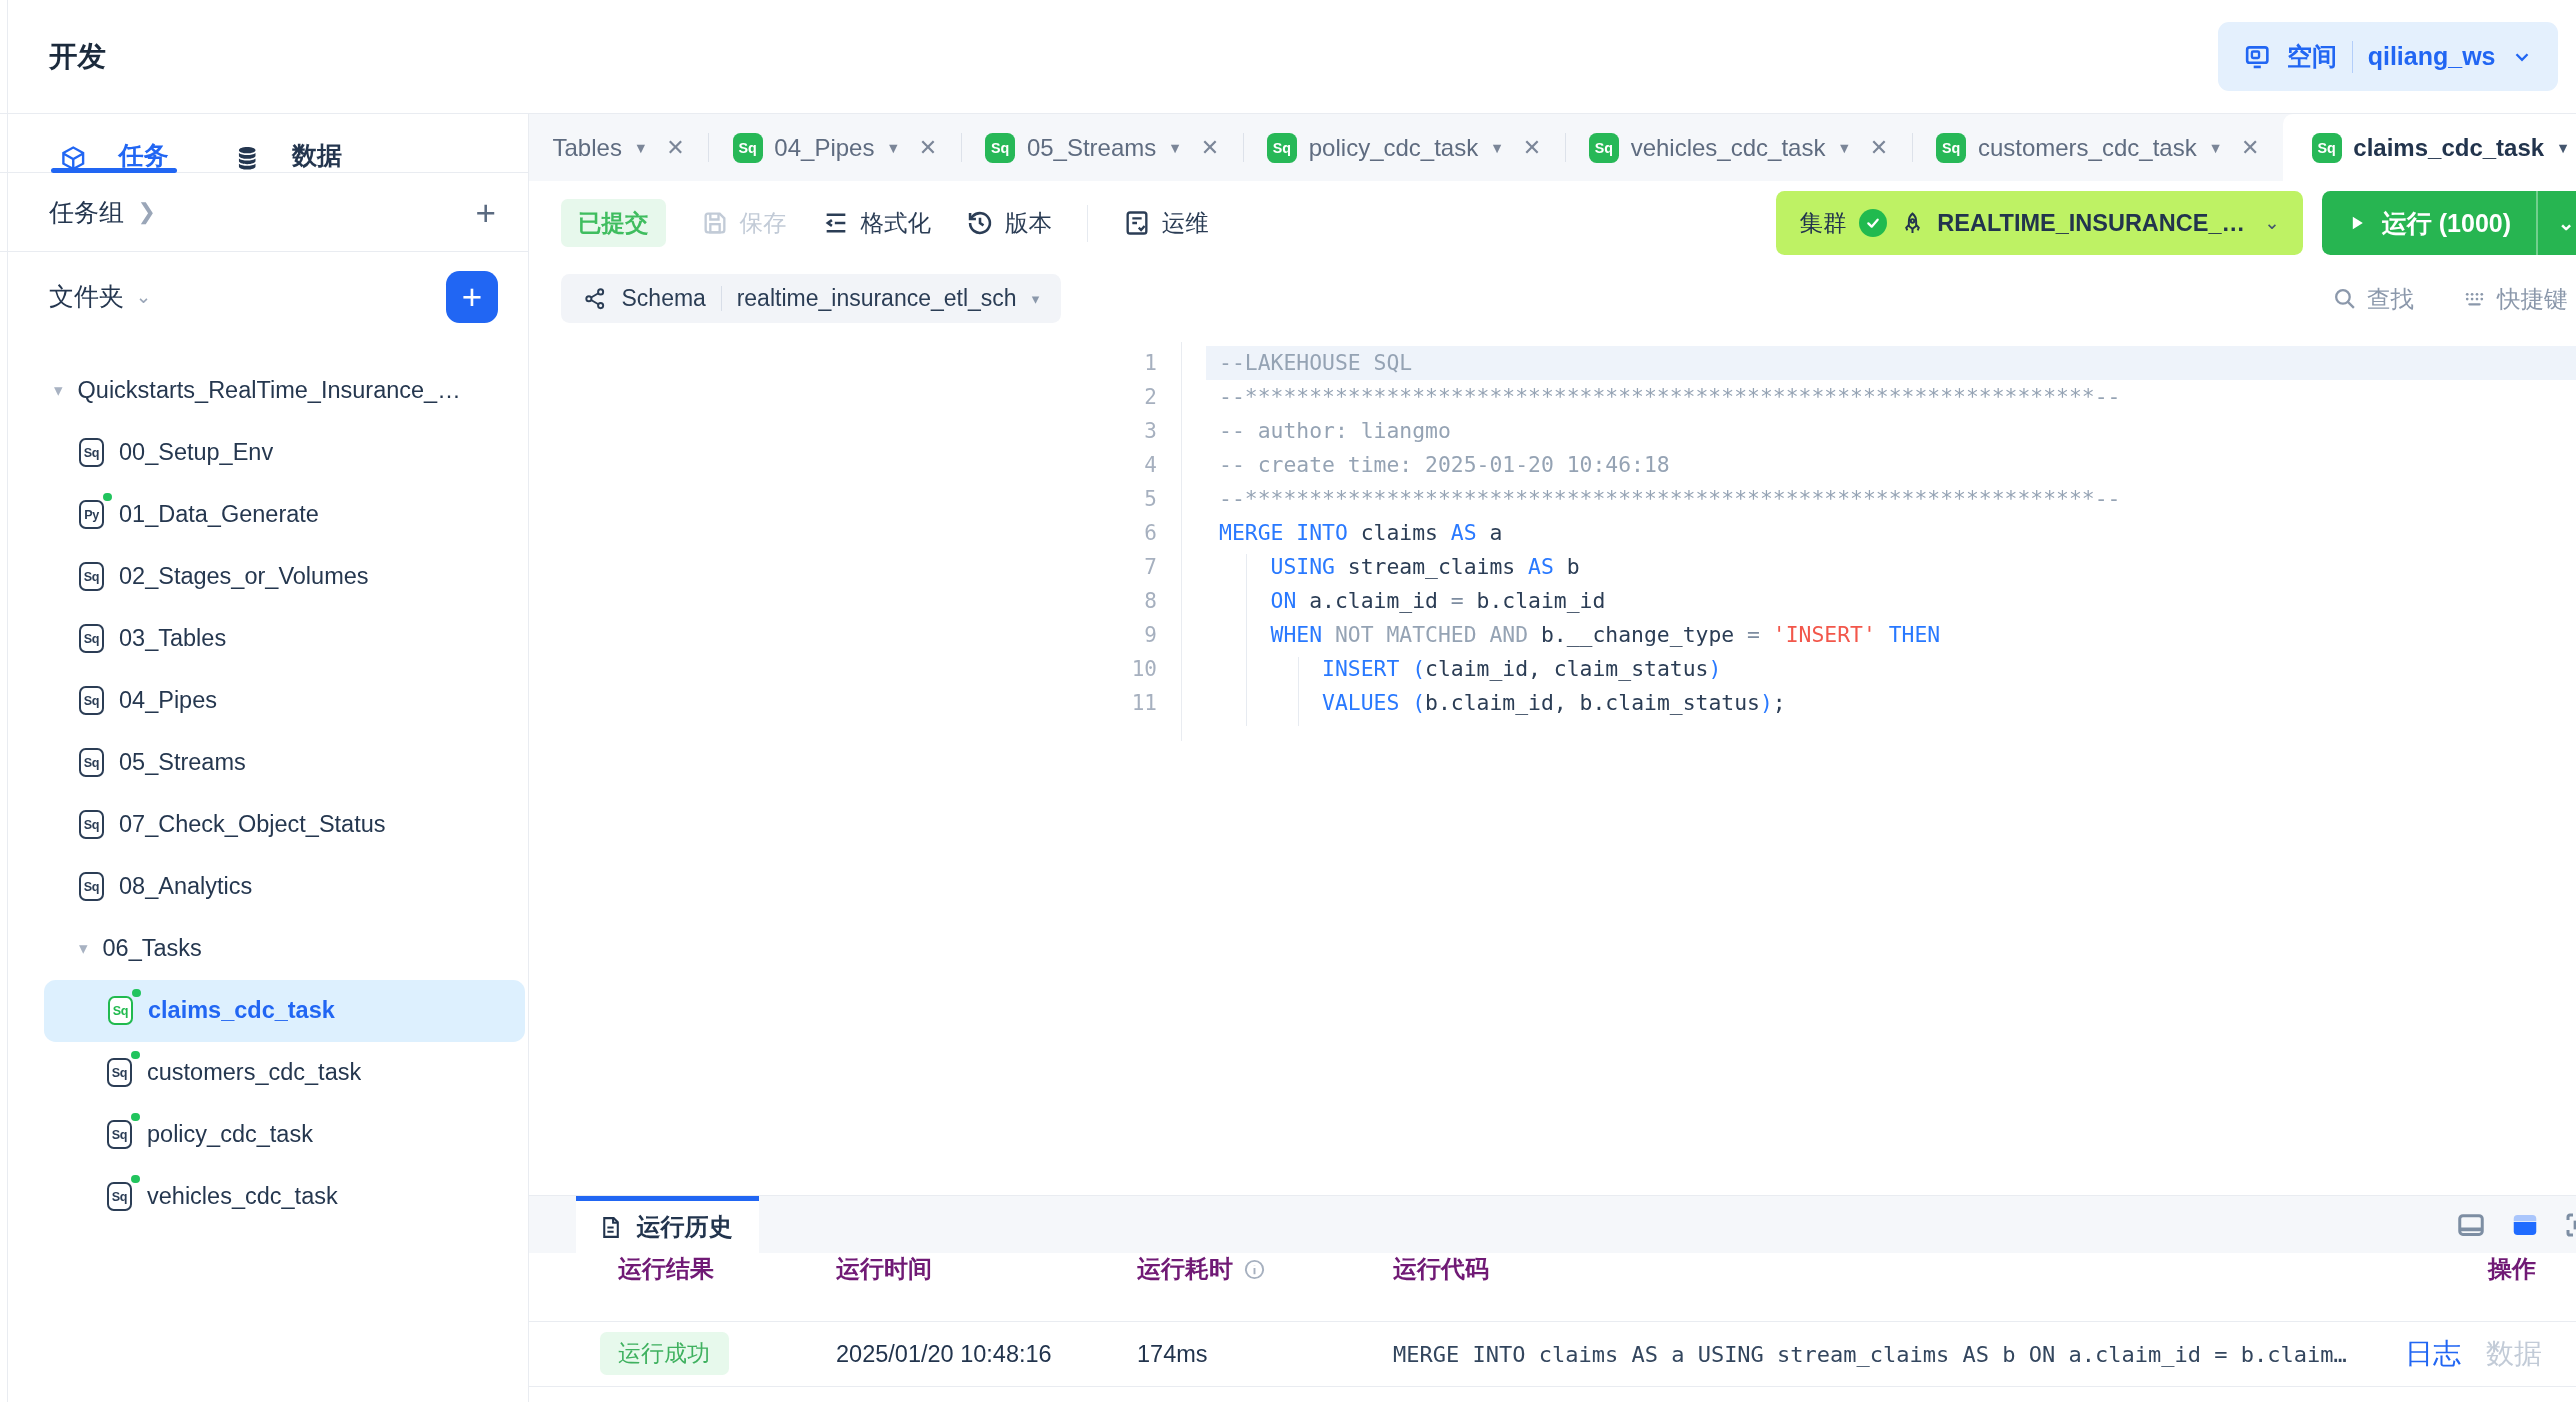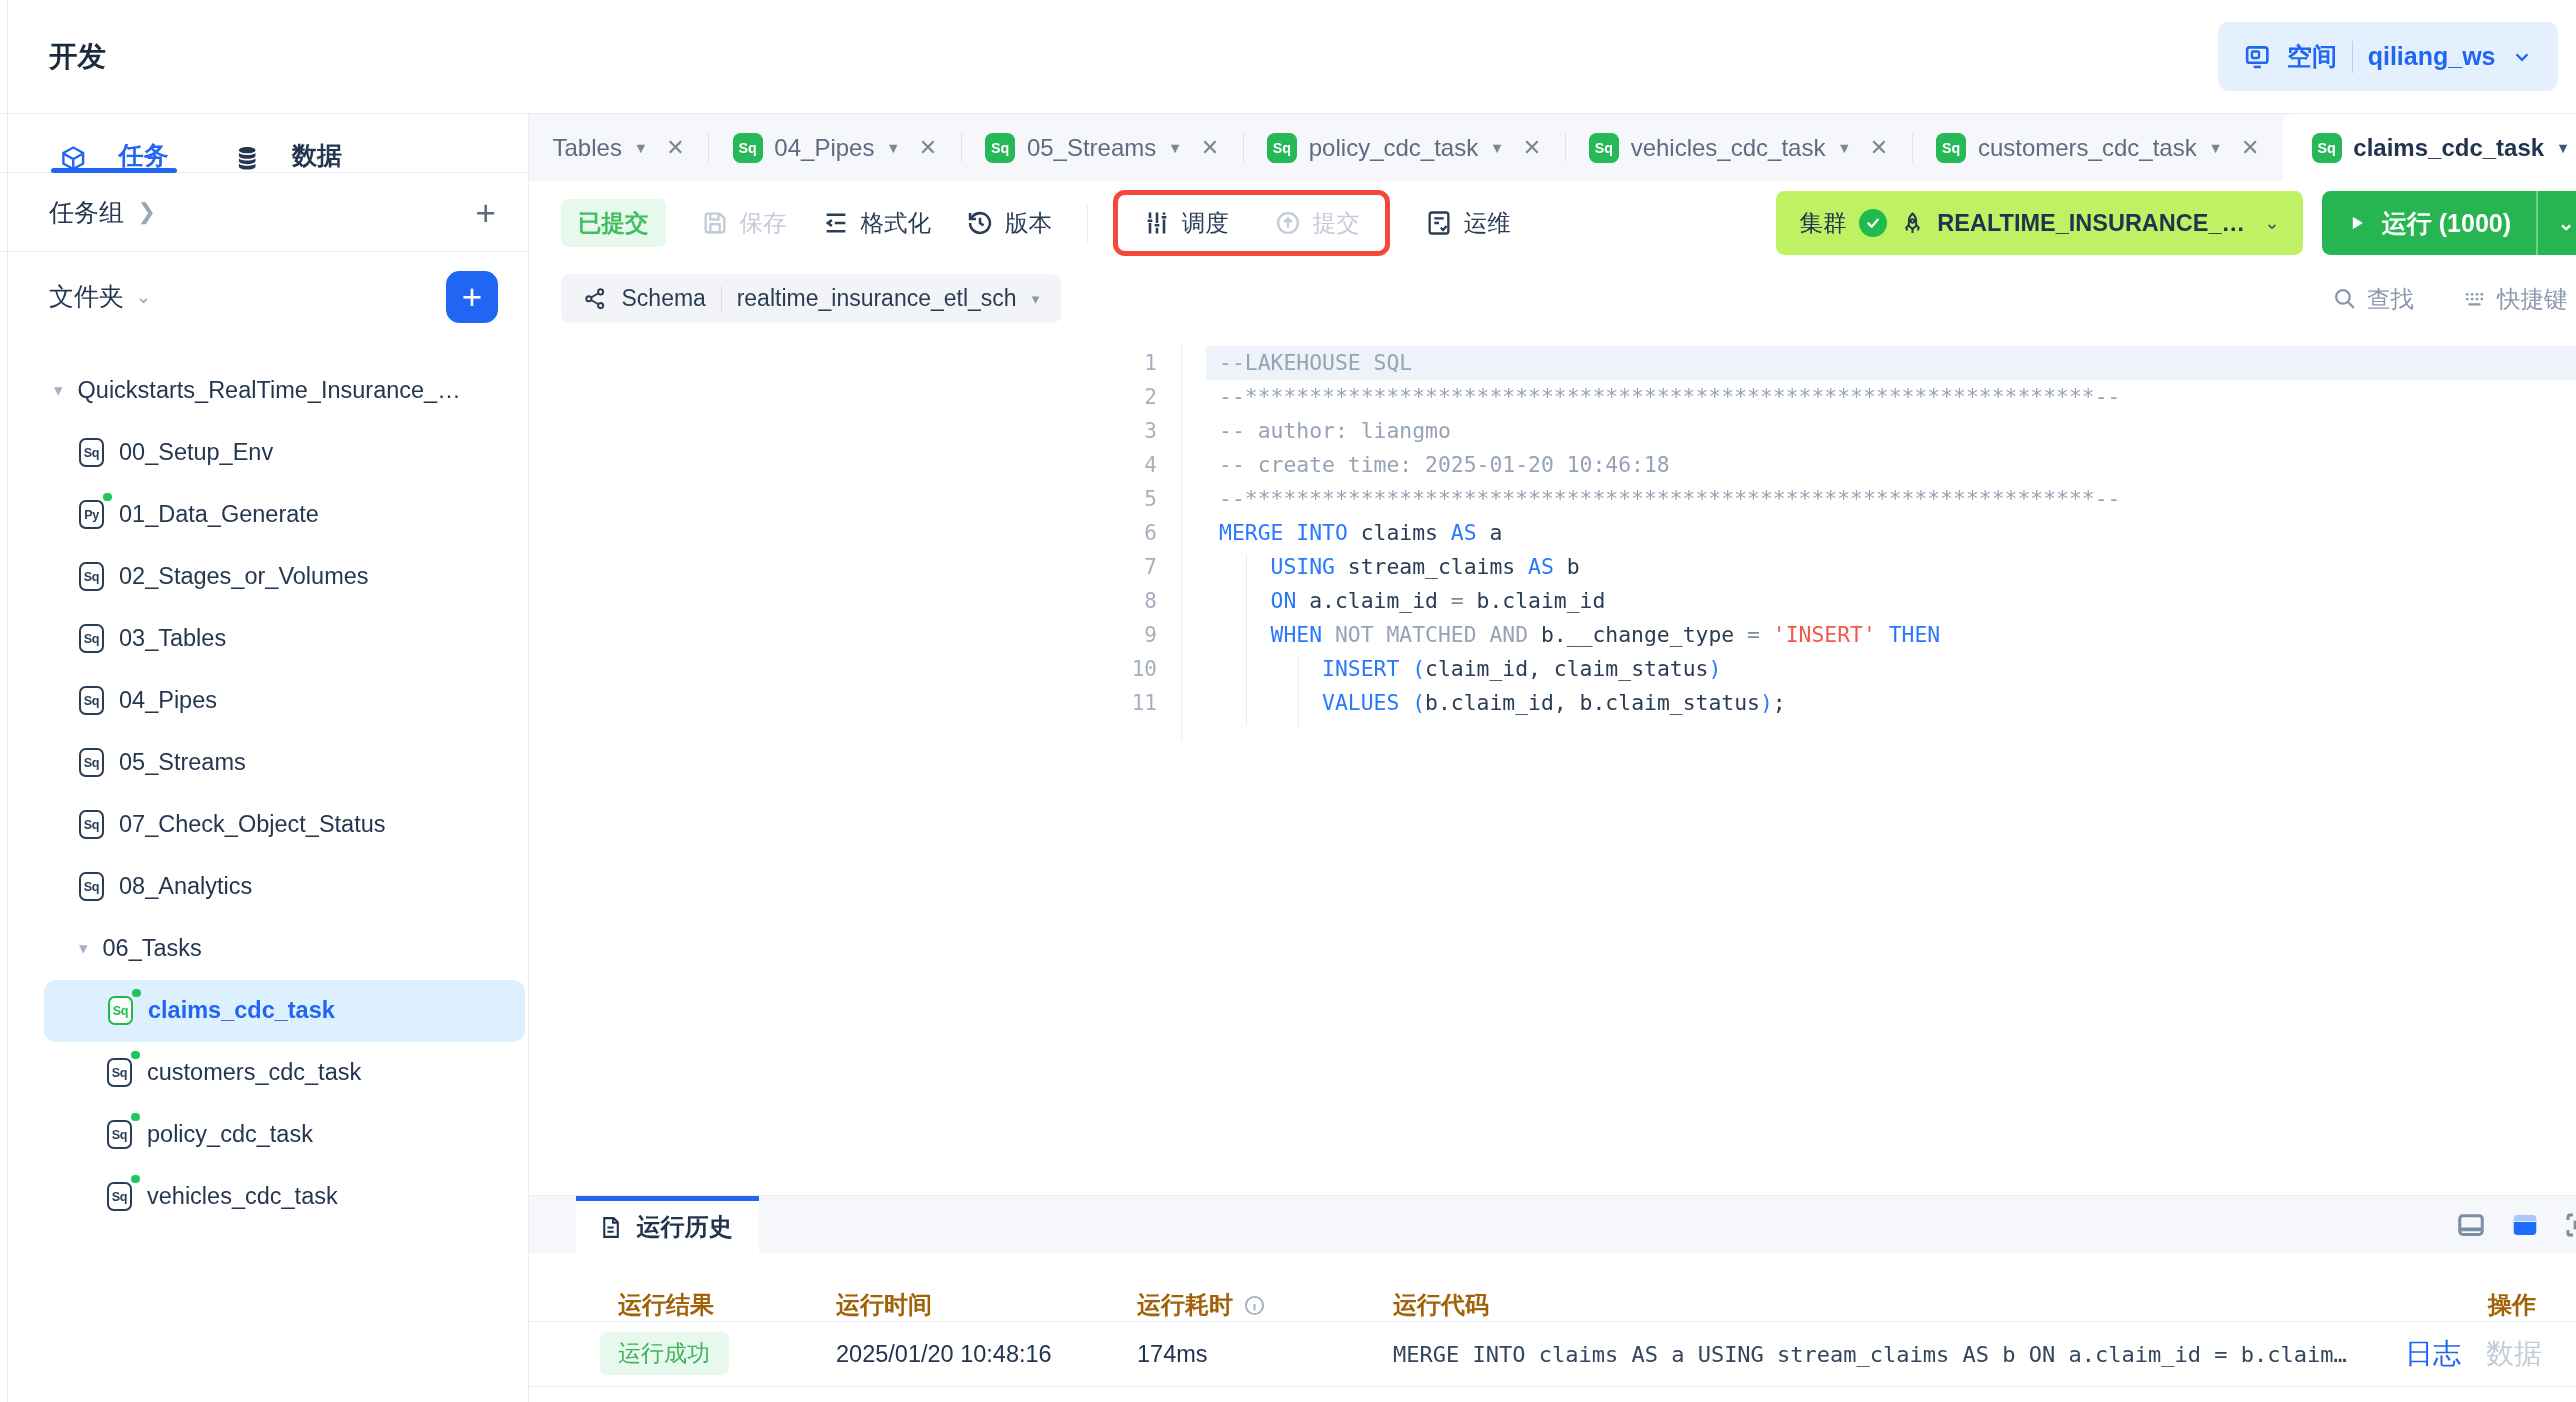--- a/index.html
+++ b/index.html
@@ -114,21 +114,21 @@
   .tk-kw { color:#2979ff; } .tk-cm { color:#95a3b4; } .tk-id { color:#2b3d55; }
   .tk-k2 { color:#95a3b4; } .tk-op { color:#7d8ca0; } .tk-st { color:#f2574b; } .tk-pn { color:#2979ff; }
 
   
   .bottompanel { height:207px; border-top:0.8px solid var(--border); display:flex; flex-direction:column; background:#fff; }
   .ptabs { height:57px; background:var(--strip); display:flex; align-items:stretch; padding-left:47px; overflow:hidden; }
   .ptab { background:#fff; border-top:5px solid var(--blue); display:flex; align-items:center; gap:13.4px; padding:0 27px 0 22px; font-size:24px; font-weight:600; color:#22344d; cursor:pointer; }
   .ptab svg { width:25px; height:25px; }
   .pticons { margin-left:auto; display:flex; align-items:center; gap:23.5px; margin-right:-17px; }
   .pticons svg { width:30px; height:30px; cursor:pointer; }
-  .hhead { height:69px; display:flex; align-items:flex-end; border-bottom:0.8px solid var(--border); font-size:24px; font-weight:700; color:#a16207; padding-left:89px; }
+  .hhead { height:69px; display:flex; align-items:flex-start; border-bottom:0.8px solid var(--border); font-size:24px; font-weight:700; color:#701a75; padding-left:89px; }
   .c1 { width:218px; flex:none; } .c2 { width:301px; flex:none; } .c3 { width:256px; flex:none; display:flex; align-items:center; gap:10px; }
   .c4 { flex:1; min-width:0; } .c5 { width:176px; flex:none; text-align:right; padding-right:40px; }
   .c3 svg { width:23px; height:23px; color:#a6b0bf; }
   .hrow { height:65px; display:flex; align-items:center; border-bottom:0.8px solid var(--border); padding-left:89px; font-size:23.5px; color:#22344d; }
   .rbadge { background:#e7f9ec; color:#3fb15f; font-size:23px; font-weight:500; padding:8.4px 18.5px; border-radius:6.7px; margin-left:-18.5px; }
   .rcode { font-family:"DejaVu Sans Mono", monospace; font-size:22px; color:#33465e; overflow:hidden; text-overflow:ellipsis; white-space:nowrap; padding-right:42px; }
   .ract { display:flex; gap:25px; justify-content:flex-end; padding-right:34px; font-size:28px; }
   .ract .log { color:var(--blue); cursor:pointer; }
   .ract .dat { color:var(--disabled); cursor:pointer; }
 </style>
@@ -343,36 +343,20 @@
         </span>
         <span class="tbtn">
           <svg viewBox="0 0 24 24" fill="none" stroke="currentColor" stroke-width="2.2">
               <path d="M3.5 12a8.5 8.5 0 1 0 2.5-6L3.5 8.5"></path>
               <path d="M3.5 3.5v5h5"></path>
               <path d="M12 7.5V12l3 2"></path>
             </svg>
           <span>版本</span>
         </span>
         <span class="vdiv"></span>
-        <span class="redbox">
-          <span class="tbtn">
-            <svg viewBox="0 0 24 24" fill="none" stroke="currentColor" stroke-width="2.2">
-                <path d="M6 3v5M6 12v9M12 3v9M12 16v5M18 3v2M18 9v12"></path>
-                <path d="M4 10h4M10 14h4M16 7h4"></path>
-              </svg>
-            <span>调度</span>
-          </span>
-          <span class="tbtn disabled">
-            <svg viewBox="0 0 24 24" fill="none" stroke="currentColor" stroke-width="2">
-                <circle cx="12" cy="12" r="8.5"></circle>
-                <path d="M12 16V8.5M8.8 11.2 12 8l3.2 3.2"></path>
-              </svg>
-            <span>提交</span>
-          </span>
-        </span>
         <span class="tbtn">
           <svg viewBox="0 0 24 24" fill="none" stroke="currentColor" stroke-width="2">
               <rect x="4" y="3" width="16" height="18" rx="2"></rect>
               <path d="M8 8h8M8 12h4"></path>
               <path d="m13.5 16 2 2 3-3.5"></path>
             </svg>
           <span>运维</span>
         </span>
 
         <span class="tright">

